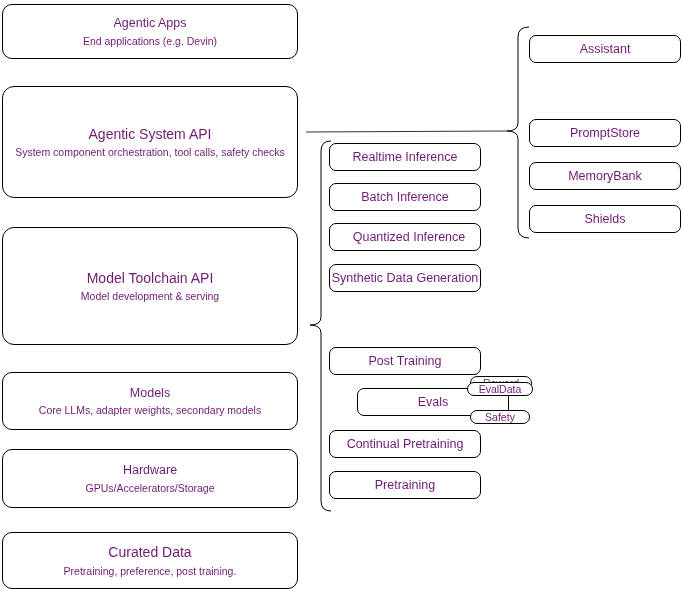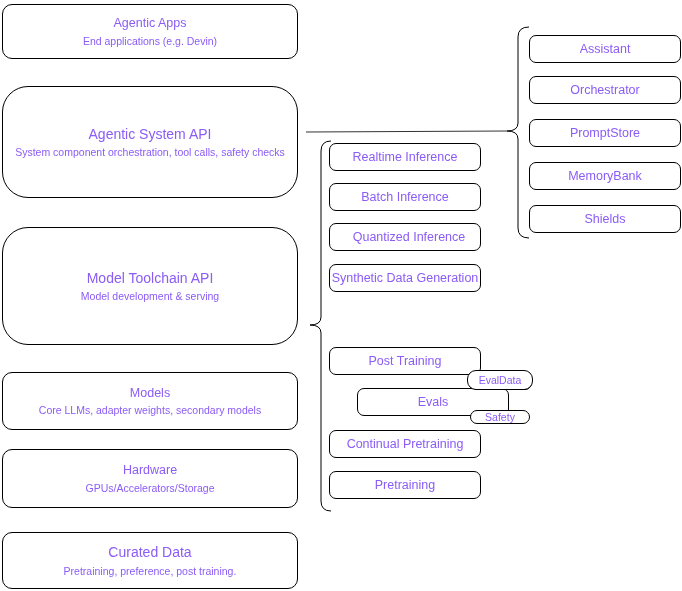--- a/index.html
+++ b/index.html
@@ -1,30 +1,30 @@
 <!DOCTYPE html>
 <html><head>
 <meta charset="utf-8">
 <style>
   html,body { margin:0; padding:0; background:#ffffff; }
   .canvas {
     position:relative; width:682px; height:591px; background:#ffffff;
-    font-family:"Liberation Sans", sans-serif; color:#8b5cf6; overflow:hidden;
+    font-family:"Liberation Sans", sans-serif; color:#701a75; overflow:hidden;
   }
   svg.overlay { position:absolute; left:0; top:0; width:682px; height:591px; pointer-events:none; }
 
   
   .node {
     position:absolute; left:2px; width:296px; box-sizing:border-box;
     border:1px solid #000; background:#fff;
     display:flex; flex-direction:column; align-items:center; justify-content:center;
     text-align:center; gap:4px; z-index:2;
   }
   .r10 { border-radius:10px; }
-  .r26 { border-radius:26px; }
+  .r26 { border-radius:12px; }
   .title-lg { font-size:14px; line-height:1.15; }
   .title-md { font-size:12.5px; line-height:1.15; }
   .subtitle { font-size:10.5px; line-height:1.15; white-space:nowrap; }
 
   
   .item {
     position:absolute; width:152px; height:28px; box-sizing:border-box;
     border:1px solid #000; border-radius:7px; background:#fff;
     display:flex; align-items:center; justify-content:center;
     font-size:12.5px; z-index:2; white-space:nowrap;
@@ -105,32 +105,29 @@
   <div class="item mid" style="top:430px;">
     <span>Continual Pretraining</span>
   </div>
   <div class="item mid" style="top:471px;">
     <span>Pretraining</span>
   </div>
 
   <div class="pill" style="left:470px;top:376px;width:62px;height:14px;">
     <span>Reward</span>
   </div>
-  <div class="pill" style="left:467px;top:370px;width:66px;height:20px;">
+  <div class="pill" style="left:467px;top:382px;width:66px;height:14px;">
     <span>EvalData</span>
   </div>
   <div class="pill" style="left:470px;top:410px;width:60px;height:14px;">
     <span>Safety</span>
   </div>
 
   <div class="item right" style="top:35px;">
     <span>Assistant</span>
-  </div>
-  <div class="item right" style="top:76px;">
-    <span>Orchestrator</span>
   </div>
   <div class="item right" style="top:119px;">
     <span>PromptStore</span>
   </div>
   <div class="item right" style="top:162px;">
     <span>MemoryBank</span>
   </div>
   <div class="item right" style="top:205px;">
     <span>Shields</span>
   </div>

